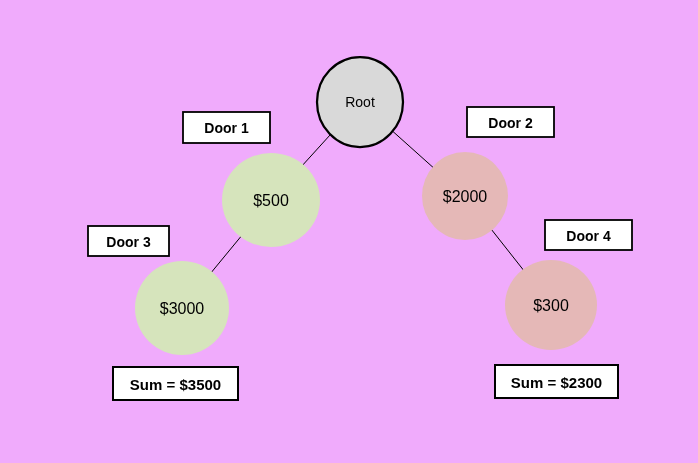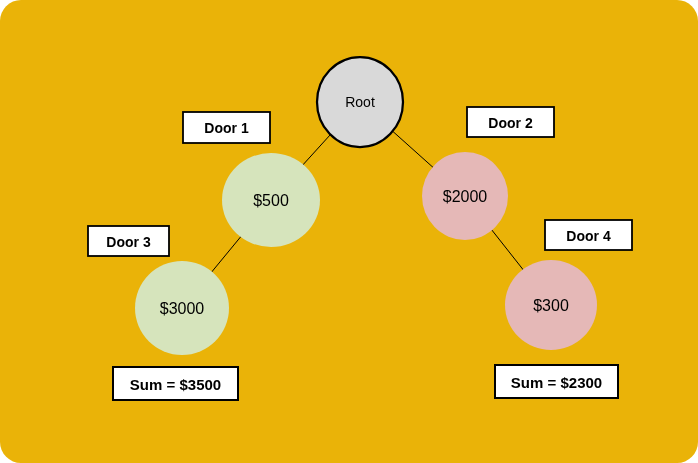--- a/index.html
+++ b/index.html
@@ -4,24 +4,23 @@
 <style>
   html, body {
     margin: 0;
     padding: 0;
     background: #ffffff;
   }
   .canvas {
     position: relative;
     width: 698px;
     height: 463px;
-    background: #eab308;
+    background: #f0abfc;
     overflow: hidden;
     font-family: "Liberation Sans", sans-serif;
-    border-radius: 21px;
   }
   svg { display: block; }
   .node-value {
     font-family: "Liberation Sans", sans-serif;
     font-size: 16px;
     font-weight: 400;
     fill: #000000;
   }
   .root-label {
     font-family: "Liberation Sans", sans-serif;

